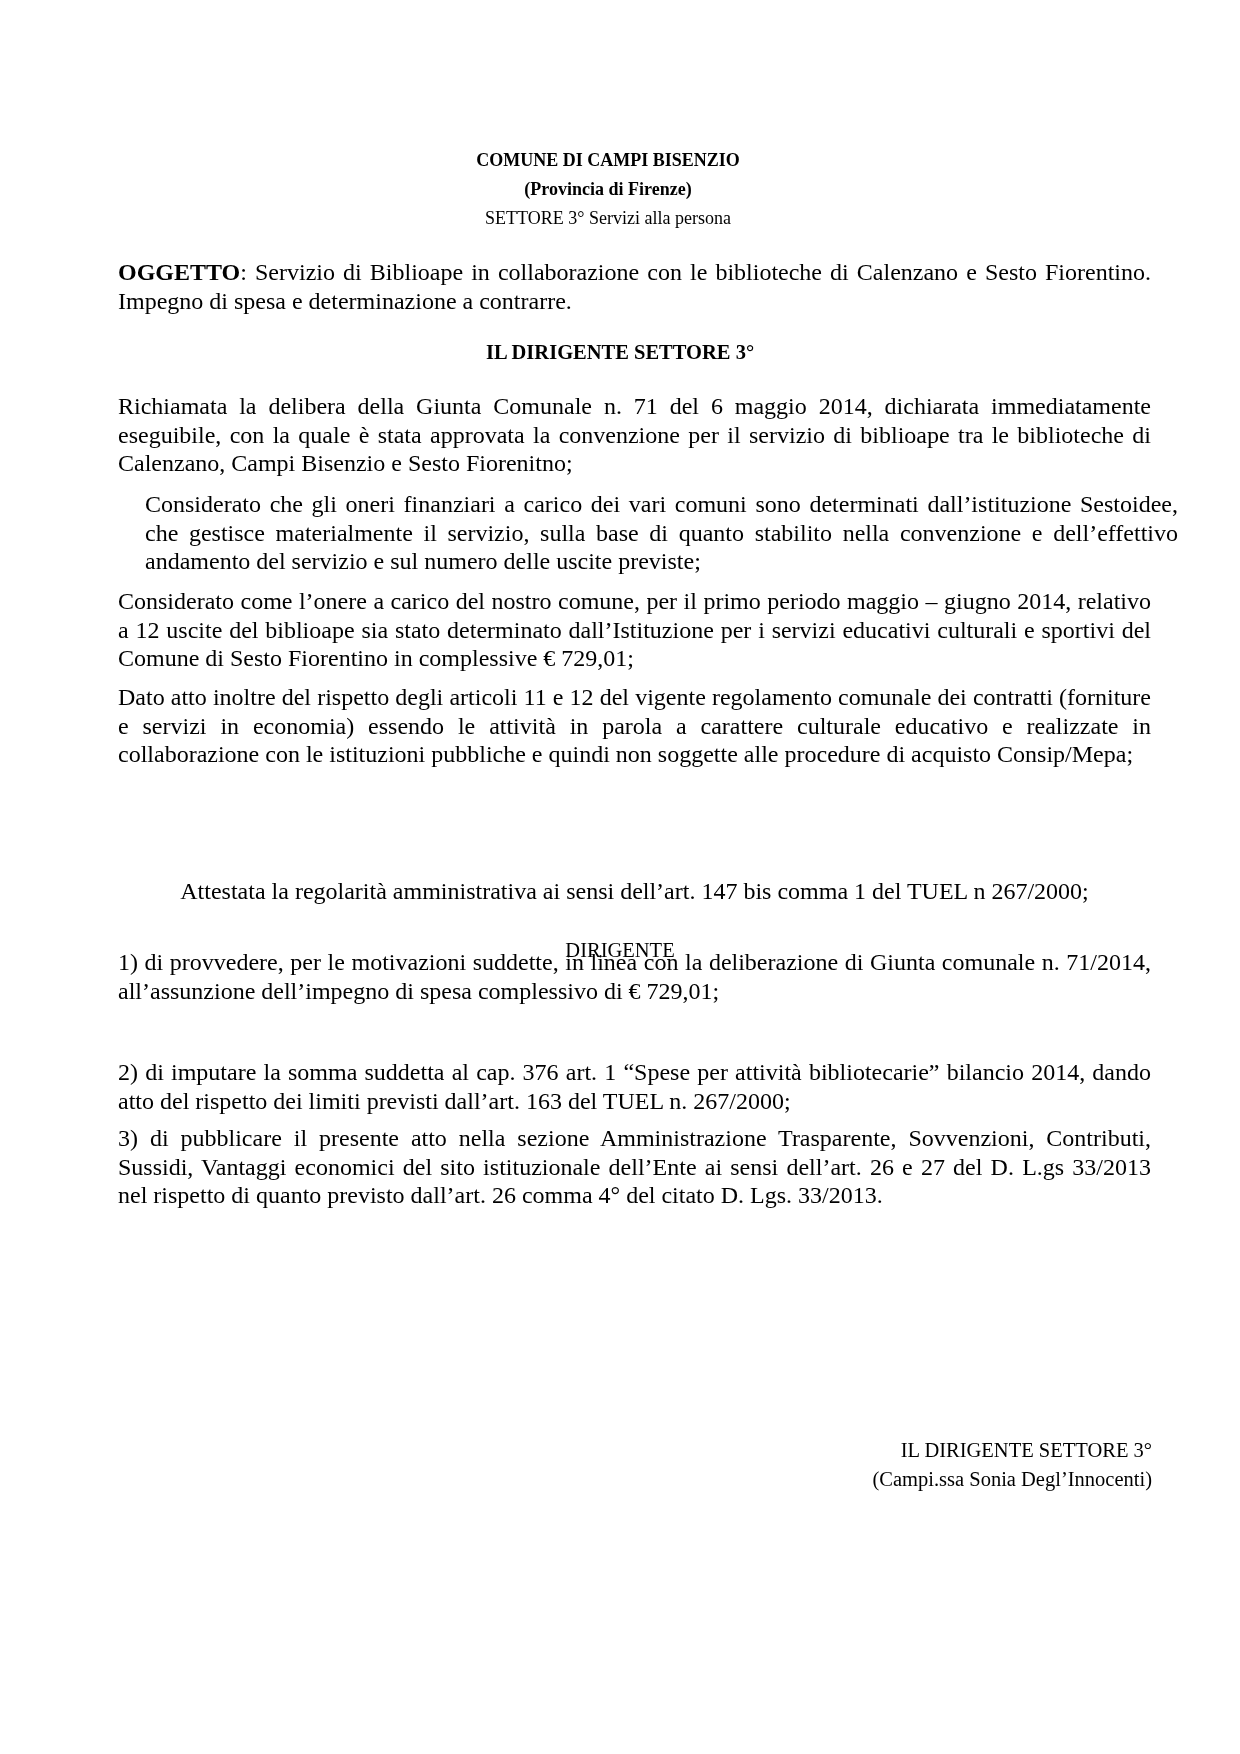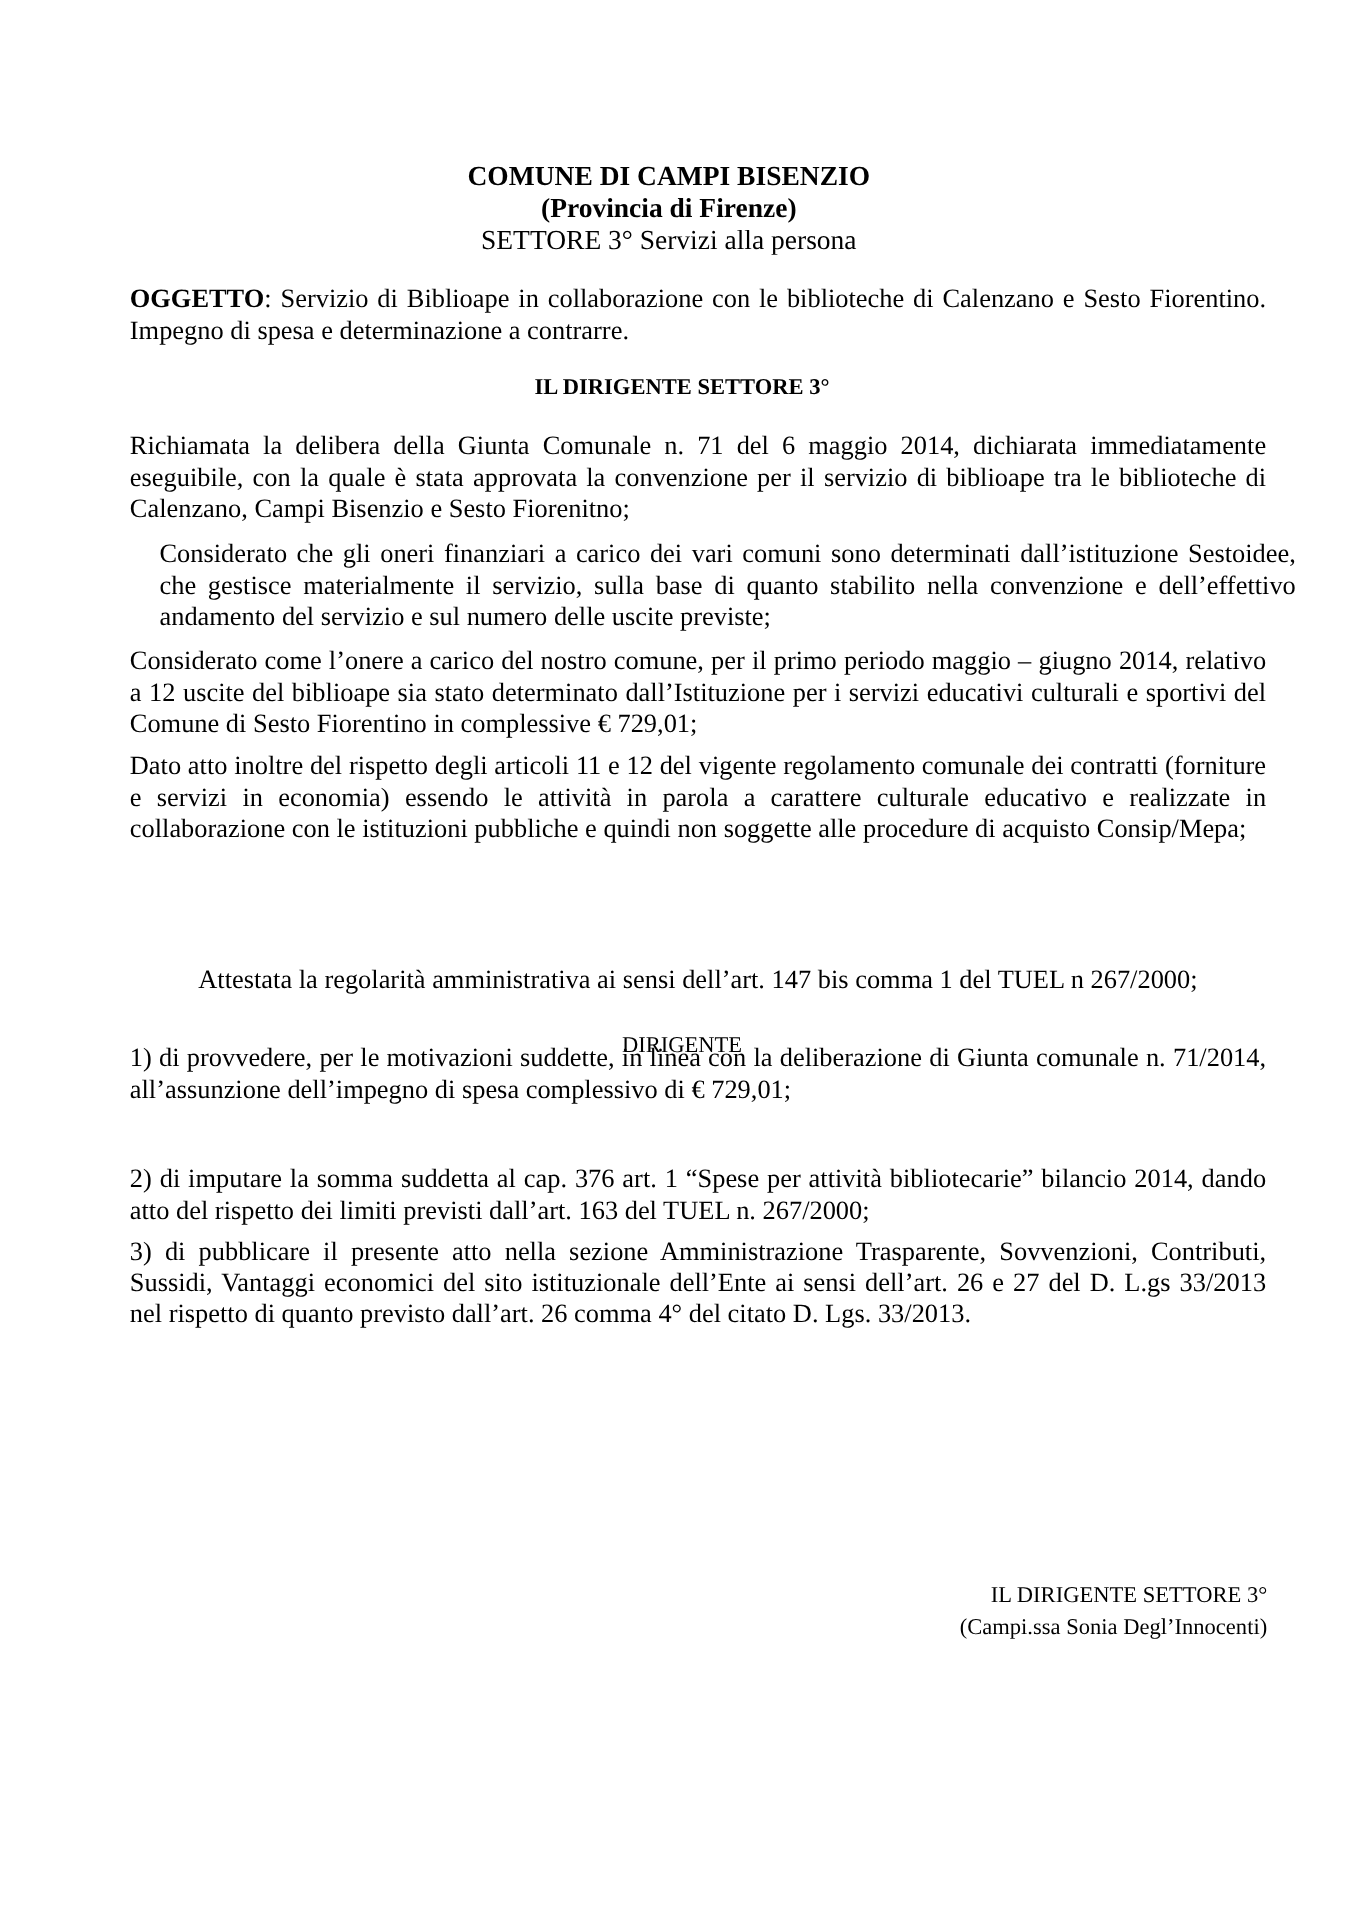--- a/index.html
+++ b/index.html
@@ -21,21 +21,21 @@
       top: 0;
       width: 1240px;
       height: 1754px;
     }
     .header {
       position: absolute;
       left: 0;
       width: 1216px;
       top: 146px;
       text-align: center;
-      font-size: 25px;
+      font-size: 18px;
       line-height: 29px;
     }
     .header .bold { font-weight: bold; }
     .text-block {
       position: absolute;
       left: 118px;
       width: 1033px;
       font-size: 24px;
       line-height: 28.7px;
       text-align: justify;

